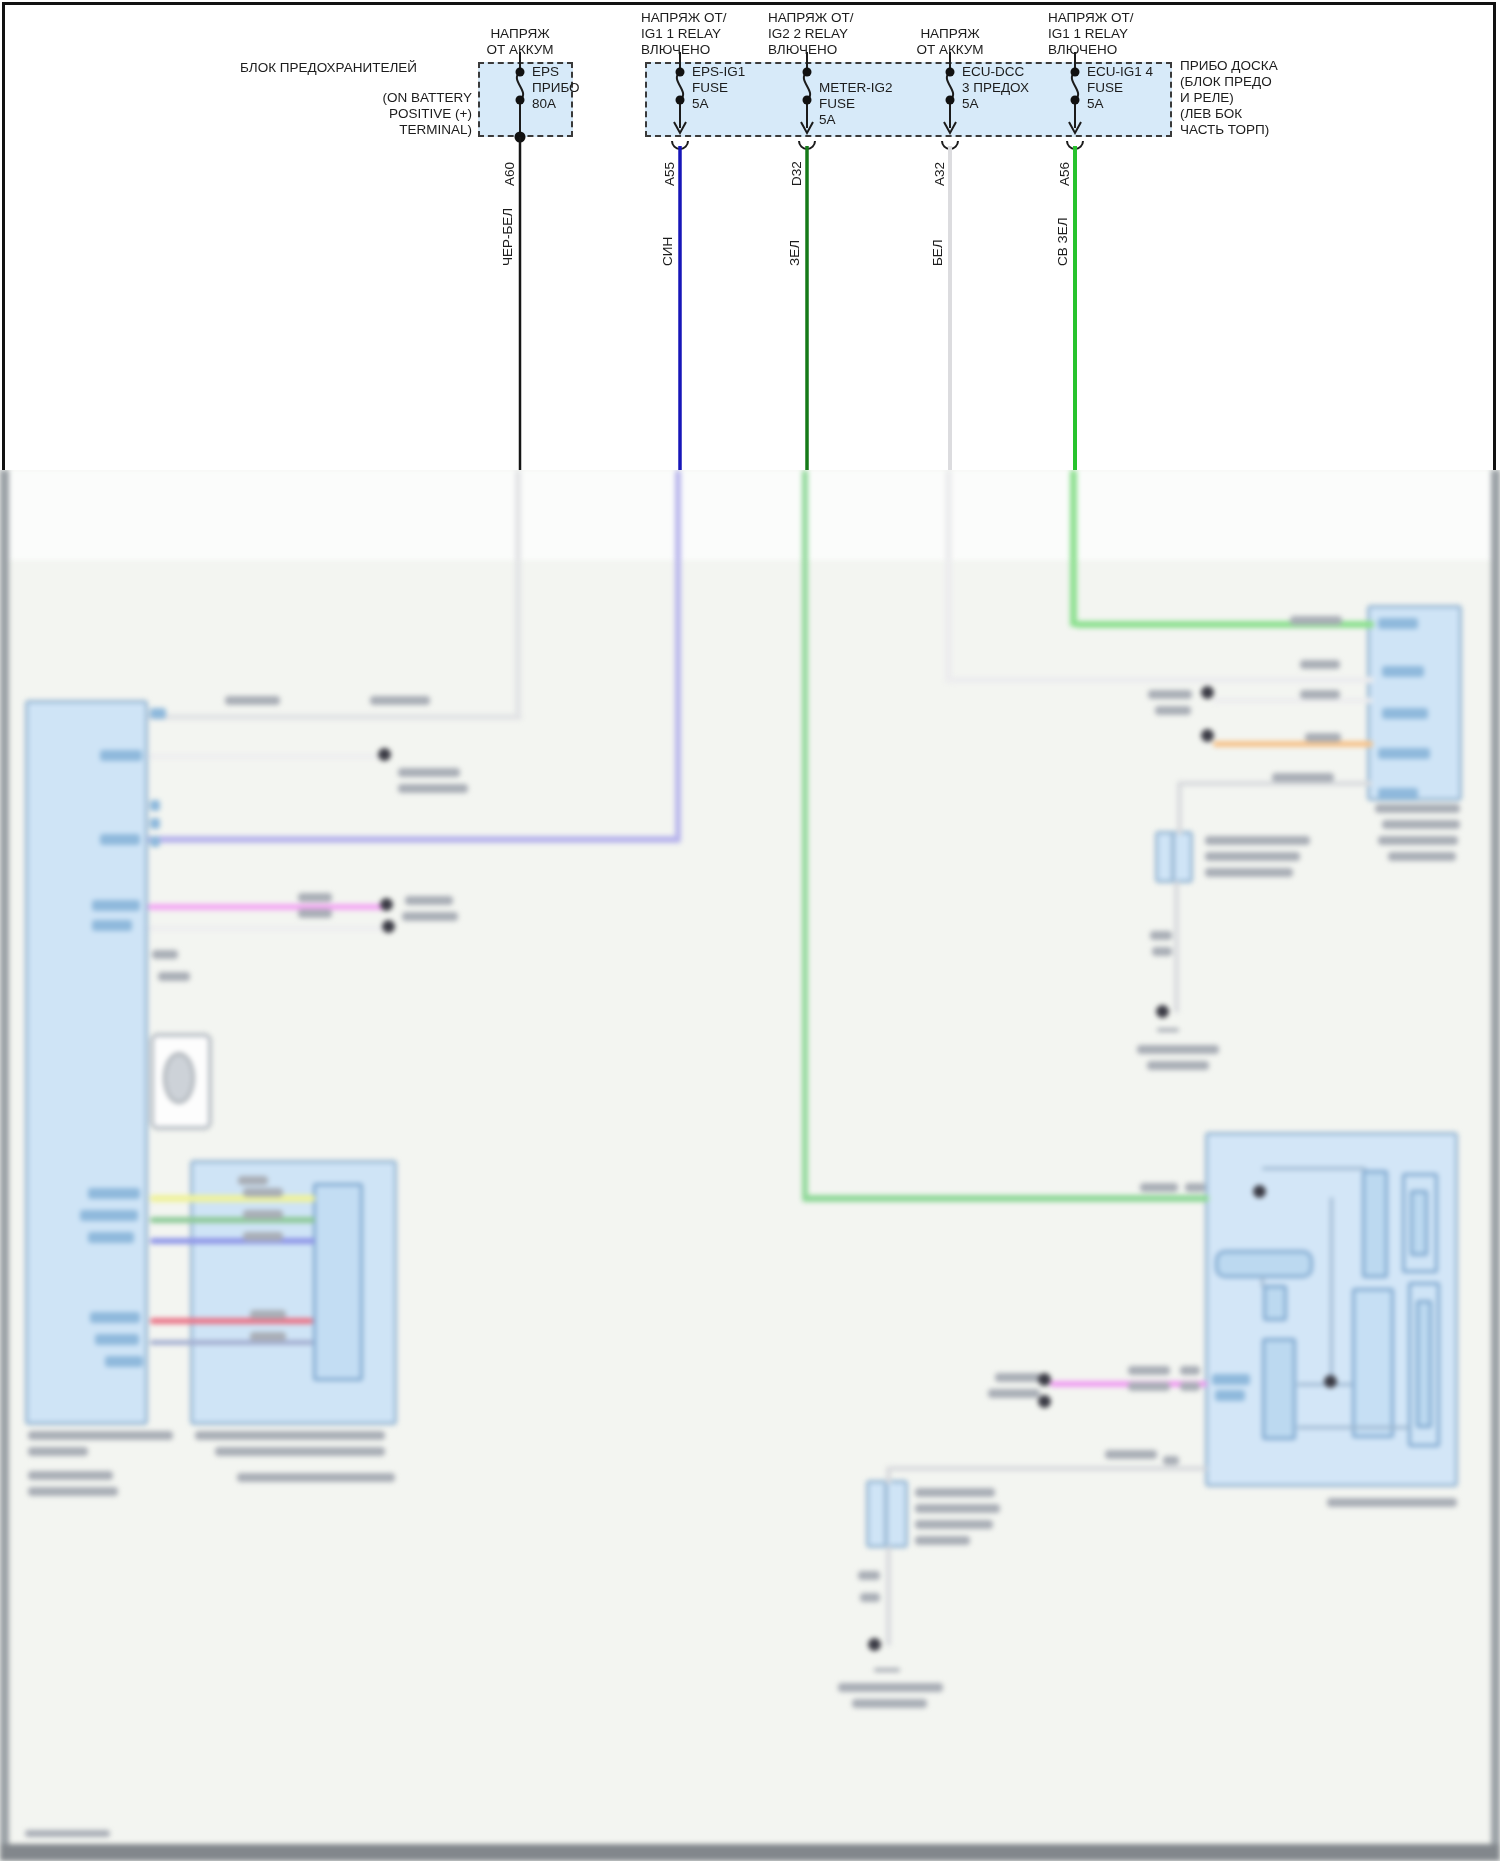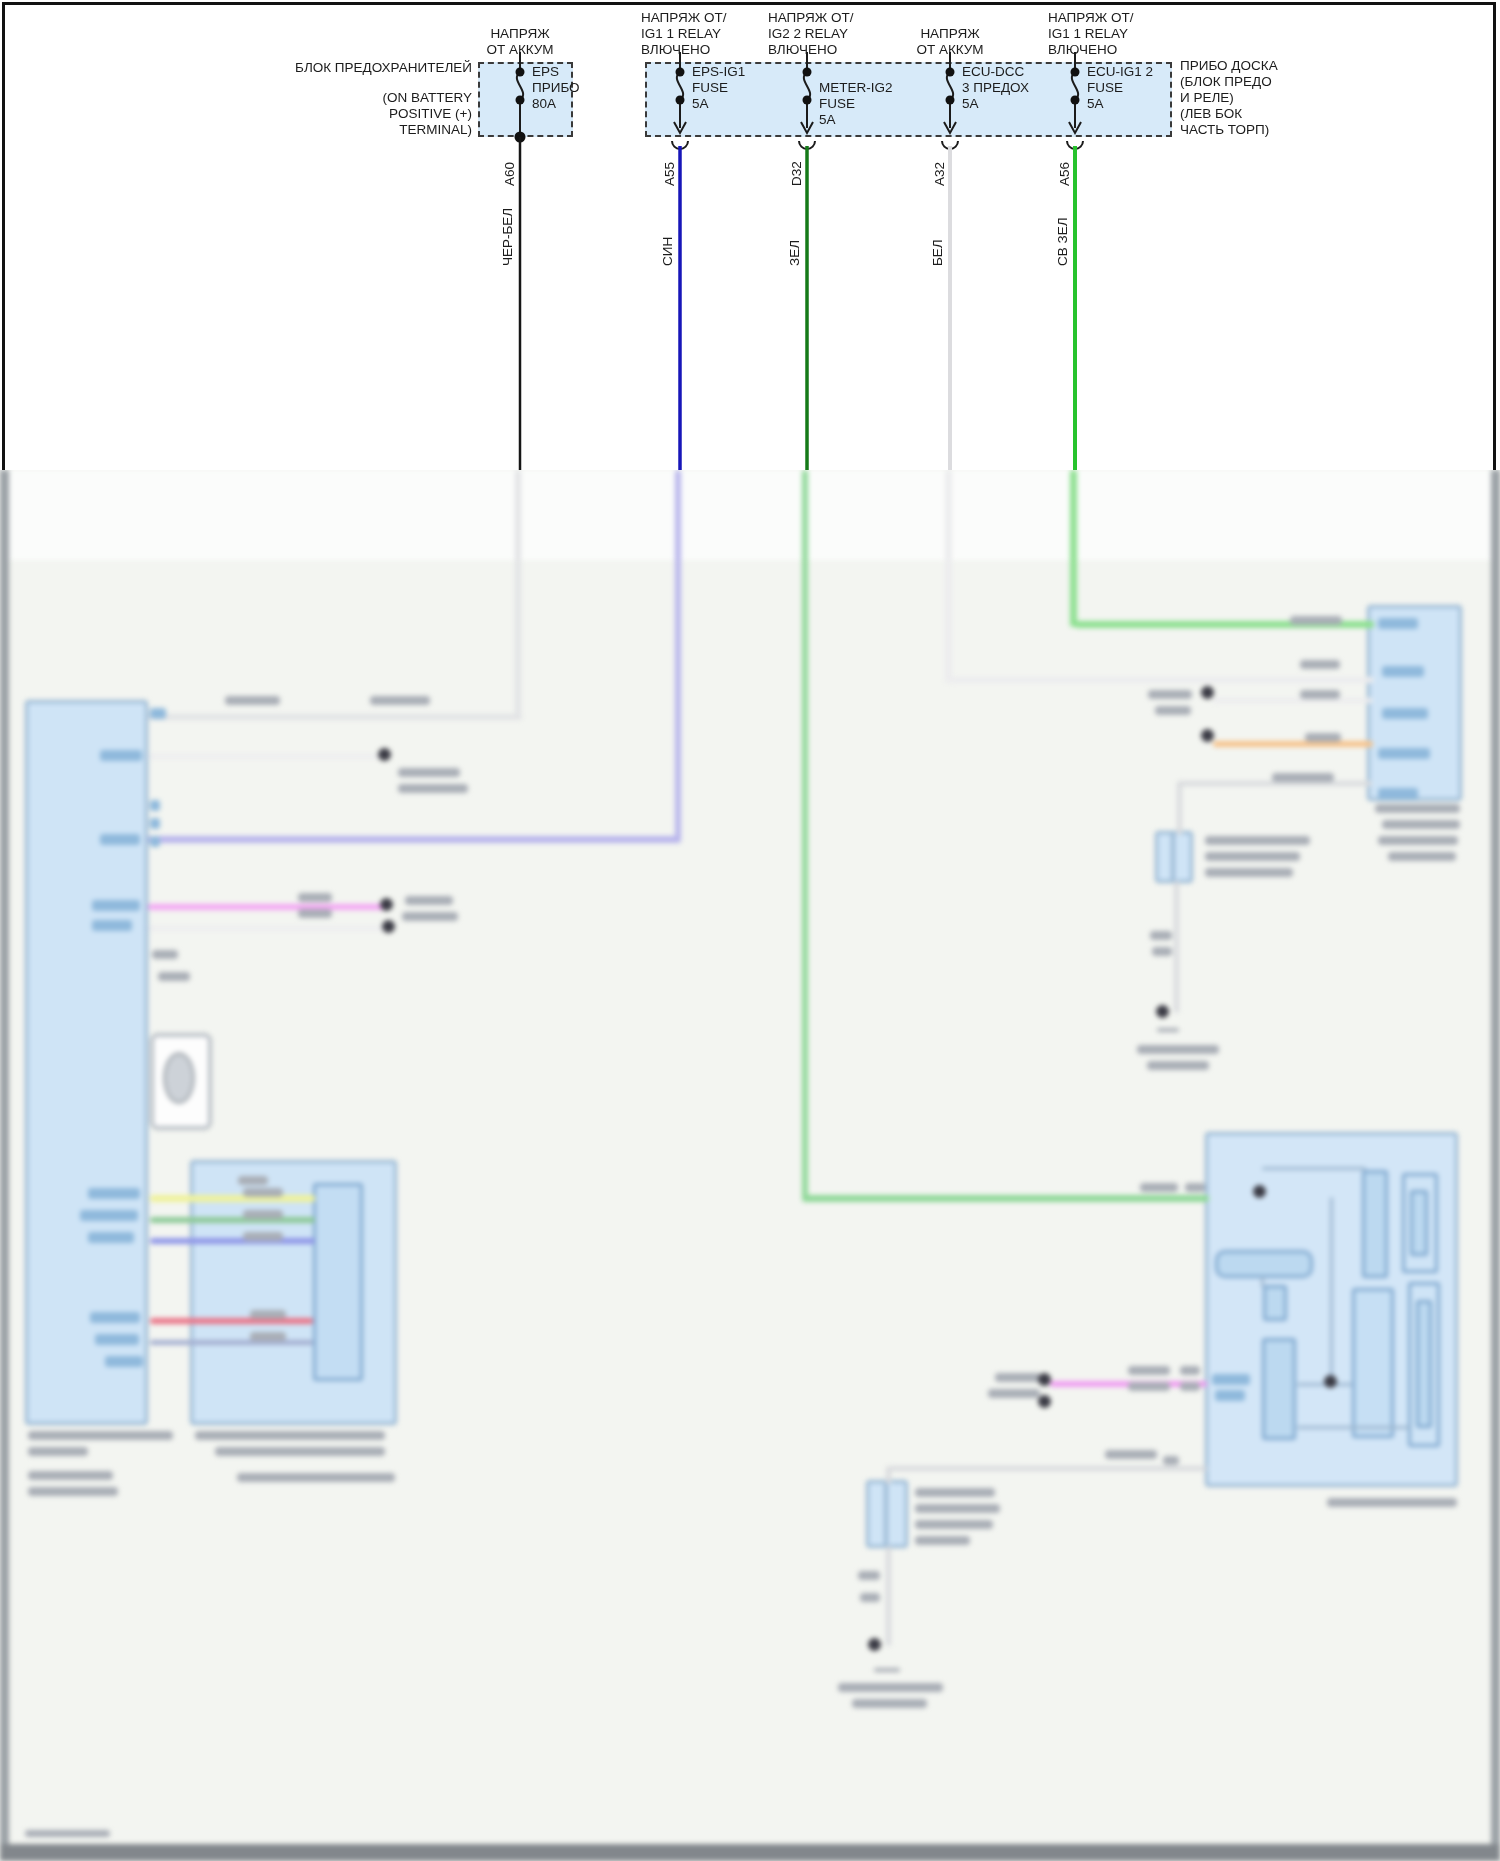--- a/index.html
+++ b/index.html
@@ -42,21 +42,21 @@
 ВЛЮЧЕНО</div>
   <div class="txt pre" style="left:768px;top:10px;width:120px;">НАПРЯЖ ОТ/
 IG2 2 RELAY
 ВЛЮЧЕНО</div>
   <div class="txt pre" style="left:888px;top:26px;width:124px;text-align:center;">НАПРЯЖ
 ОТ АККУМ</div>
   <div class="txt pre" style="left:1048px;top:10px;width:120px;">НАПРЯЖ ОТ/
 IG1 1 RELAY
 ВЛЮЧЕНО</div>
 
-  <div class="txt" style="left:240px;top:60px;width:232px;text-align:right;">БЛОК ПРЕДОХРАНИТЕЛЕЙ</div>
+  <div class="txt" style="left:240px;top:60px;width:232px;">БЛОК ПРЕДОХРАНИТЕЛЕЙ</div>
   <div class="txt pre" style="left:240px;top:90px;width:232px;text-align:right;">(ON BATTERY
 POSITIVE (+)
 TERMINAL)</div>
   <div class="txt pre" style="left:1180px;top:58px;width:130px;">ПРИБО ДОСКА
 (БЛОК ПРЕДО
 И РЕЛЕ)
 (ЛЕВ БОК
 ЧАСТЬ ТОРП)</div>
 
   <div class="txt pre" style="left:532px;top:64px;width:60px;">EPS
@@ -64,21 +64,21 @@
 80A</div>
   <div class="txt pre" style="left:692px;top:64px;width:80px;">EPS-IG1
 FUSE
 5A</div>
   <div class="txt pre" style="left:819px;top:80px;width:90px;">METER-IG2
 FUSE
 5A</div>
   <div class="txt pre" style="left:962px;top:64px;width:90px;">ECU-DCC
 3 ПРЕДОХ
 5A</div>
-  <div class="txt pre" style="left:1087px;top:64px;width:90px;">ECU-IG1 2
+  <div class="txt pre" style="left:1087px;top:64px;width:90px;">ECU-IG1 4
 FUSE
 5A</div>
 
   <div class="txt rot" style="left:478px;top:146px;width:32px;">A60</div>
   <div class="txt rot" style="left:638px;top:146px;width:32px;">A55</div>
   <div class="txt rot" style="left:765px;top:146px;width:32px;">D32</div>
   <div class="txt rot" style="left:908px;top:146px;width:32px;">A32</div>
   <div class="txt rot" style="left:1033px;top:146px;width:32px;">A56</div>
 
   <div class="txt rot" style="left:440px;top:190px;width:68px;">ЧЕР-БЕЛ</div>

